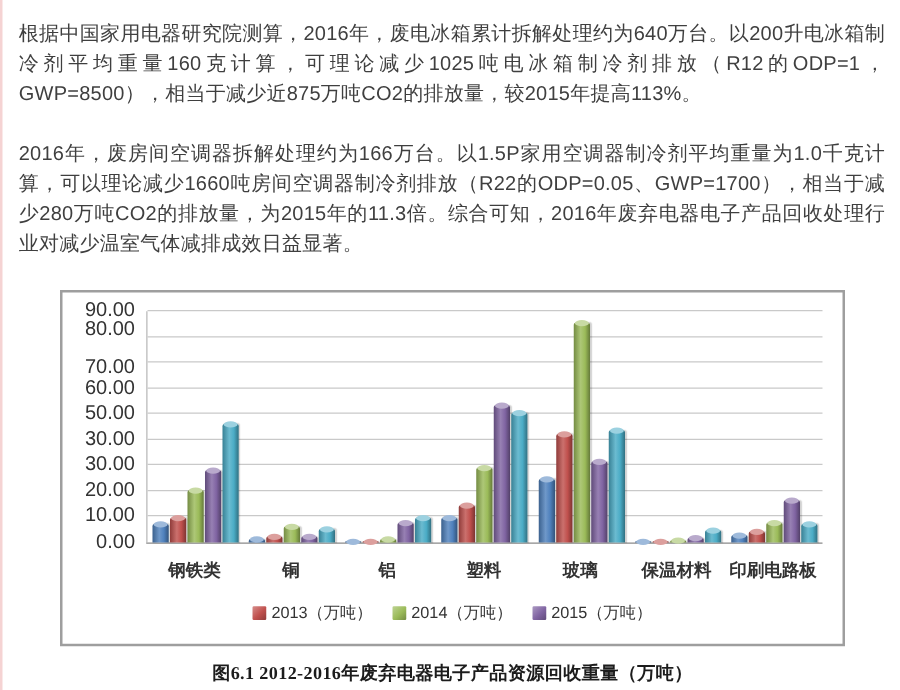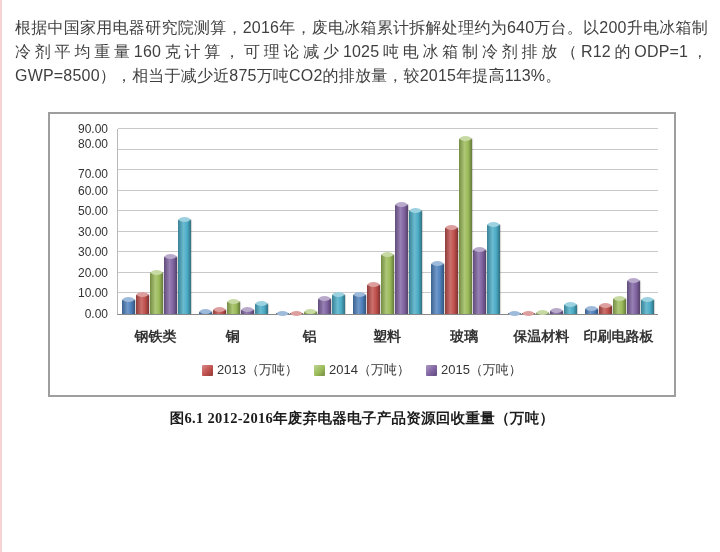--- a/index.html
+++ b/index.html
@@ -19,21 +19,21 @@
     text-align:justify;letter-spacing:0.2px;
   }
   .figure{margin:14px 0 0 33px;width:628px;}
   .chart-frame{
     position:relative;width:624px;height:281px;
     border:2px solid #9e9e9e;background:#ffffff;
   }
   .y-ticks{position:absolute;left:0;top:15px;width:58px;height:185px;}
   .y-tick{
     position:absolute;right:0;width:58px;text-align:right;
-    font-size:12px;color:#333;line-height:14px;
+    font-size:16px;color:#333;line-height:14px;
   }
   .plot{
     position:absolute;left:67px;top:15px;width:540px;height:185px;
     border-bottom:1px solid #8a8a8a;border-left:1px solid #b8b8b8;
   }
   .gridline{position:absolute;left:0;right:0;height:1px;background:#c9c9c9;}
   .groups{
     position:absolute;left:0;right:0;bottom:0;top:0;
     display:flex;
   }
@@ -68,20 +68,21 @@
     font-weight:bold;font-size:14.5px;color:#1c1c1c;letter-spacing:0.3px;
   }
 </style>
 </head>
 <body>
 
 <div class="left-accent"></div>
 
 <div class="article">
   <p class="para">根据中国家用电器研究院测算，2016年，废电冰箱累计拆解处理约为640万台。以200升电冰箱制冷剂平均重量160克计算，可理论减少1025吨电冰箱制冷剂排放（R12的ODP=1，GWP=8500），相当于减少近875万吨CO2的排放量，较2015年提高113%。</p>
+  <p class="para">2016年，废房间空调器拆解处理约为166万台。以1.5P家用空调器制冷剂平均重量为1.0千克计算，可以理论减少1660吨房间空调器制冷剂排放（R22的ODP=0.05、GWP=1700），相当于减少280万吨CO2的排放量，为2015年的11.3倍。综合可知，2016年废弃电器电子产品回收处理行业对减少温室气体减排成效日益显著。</p>
 
   <div class="figure">
     <div class="chart-frame">
       <div class="y-ticks">
           <div class="y-tick" style="bottom: 178px;">90.00</div>
           <div class="y-tick" style="bottom: 163px;">80.00</div>
           <div class="y-tick" style="bottom: 133px;">70.00</div>
           <div class="y-tick" style="bottom: 116.333px;">60.00</div>
           <div class="y-tick" style="bottom: 95.7778px;">50.00</div>
           <div class="y-tick" style="bottom: 75.2222px;">30.00</div>

